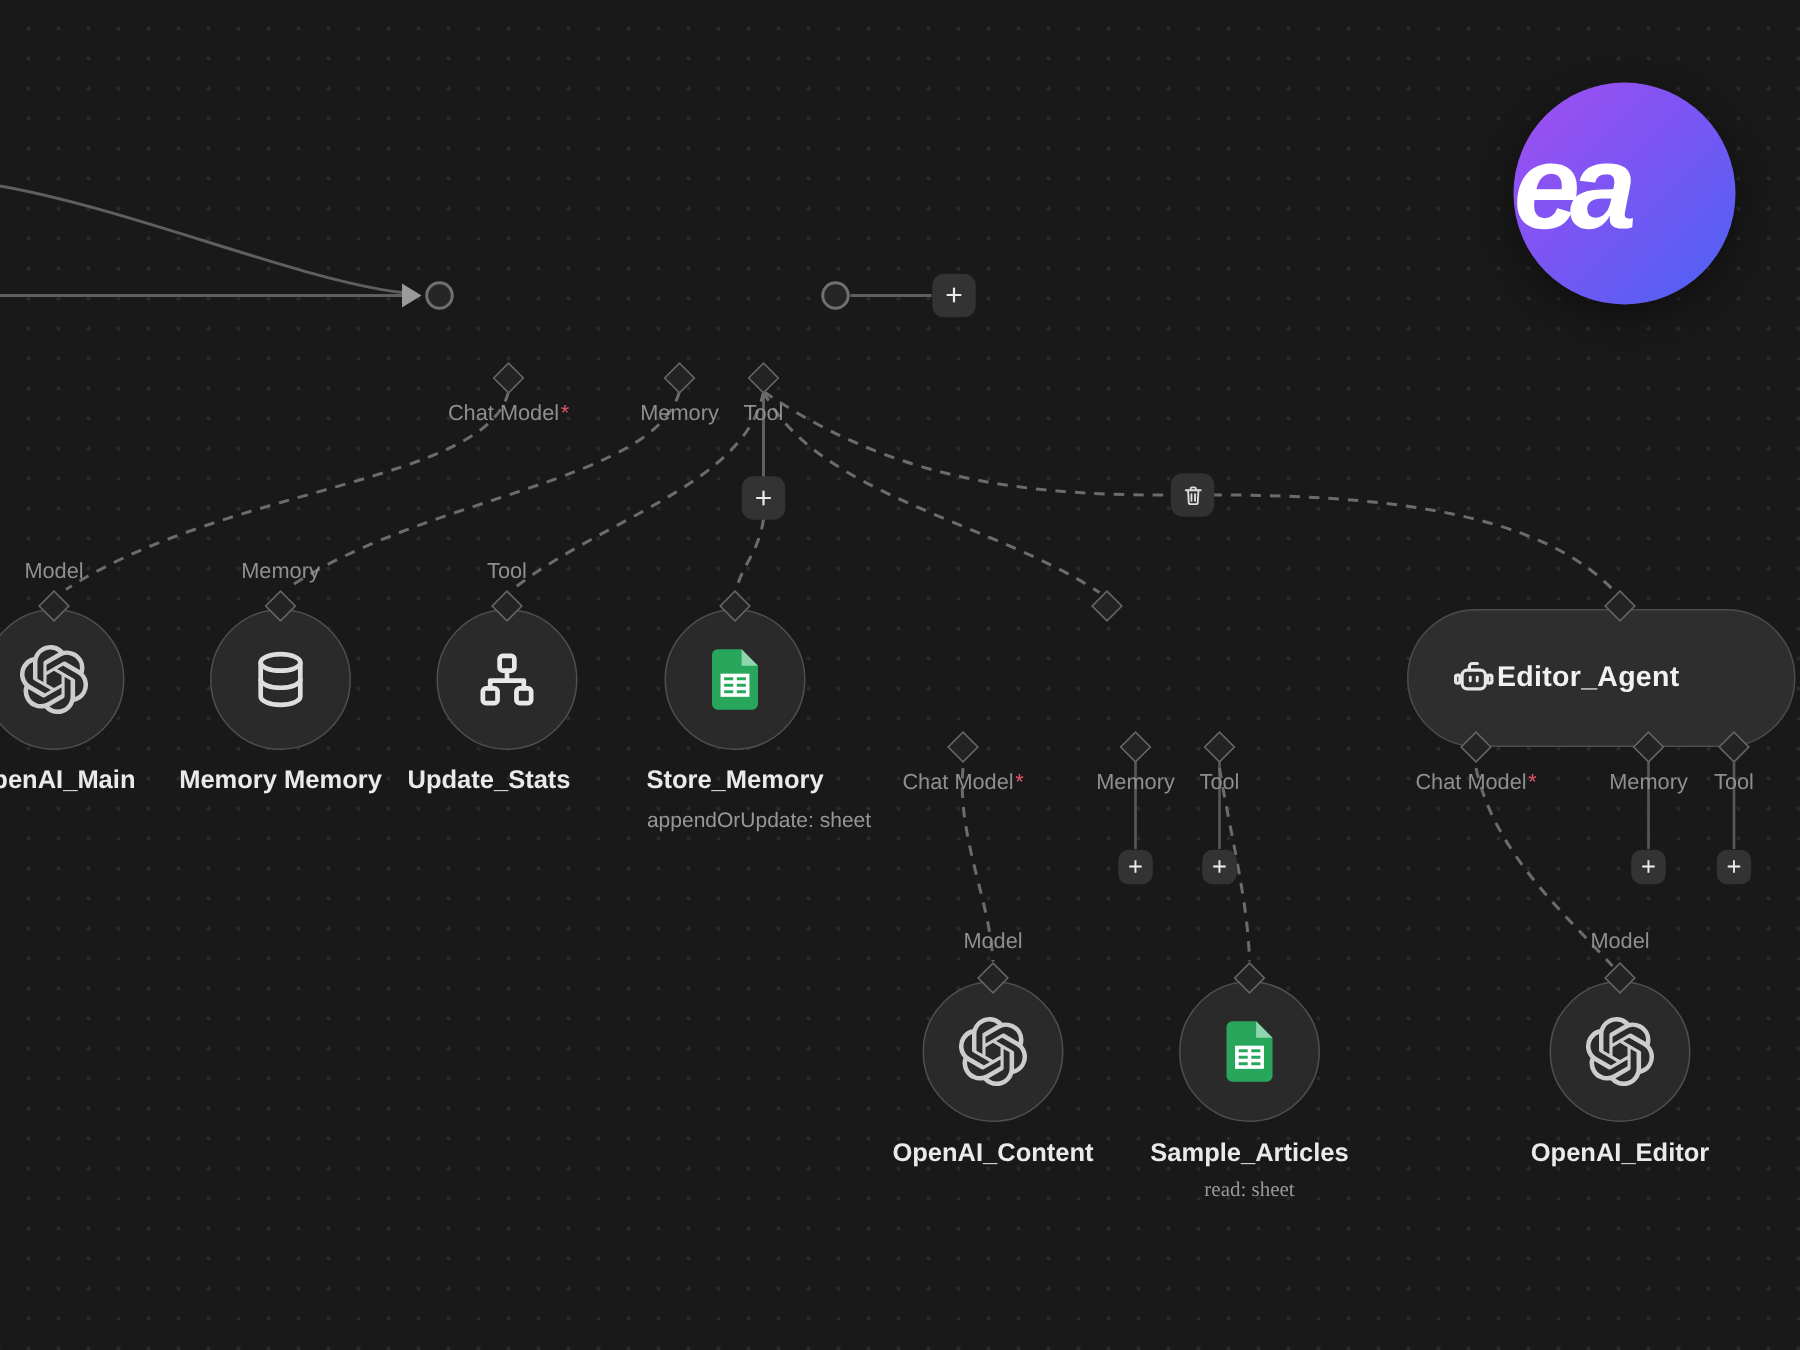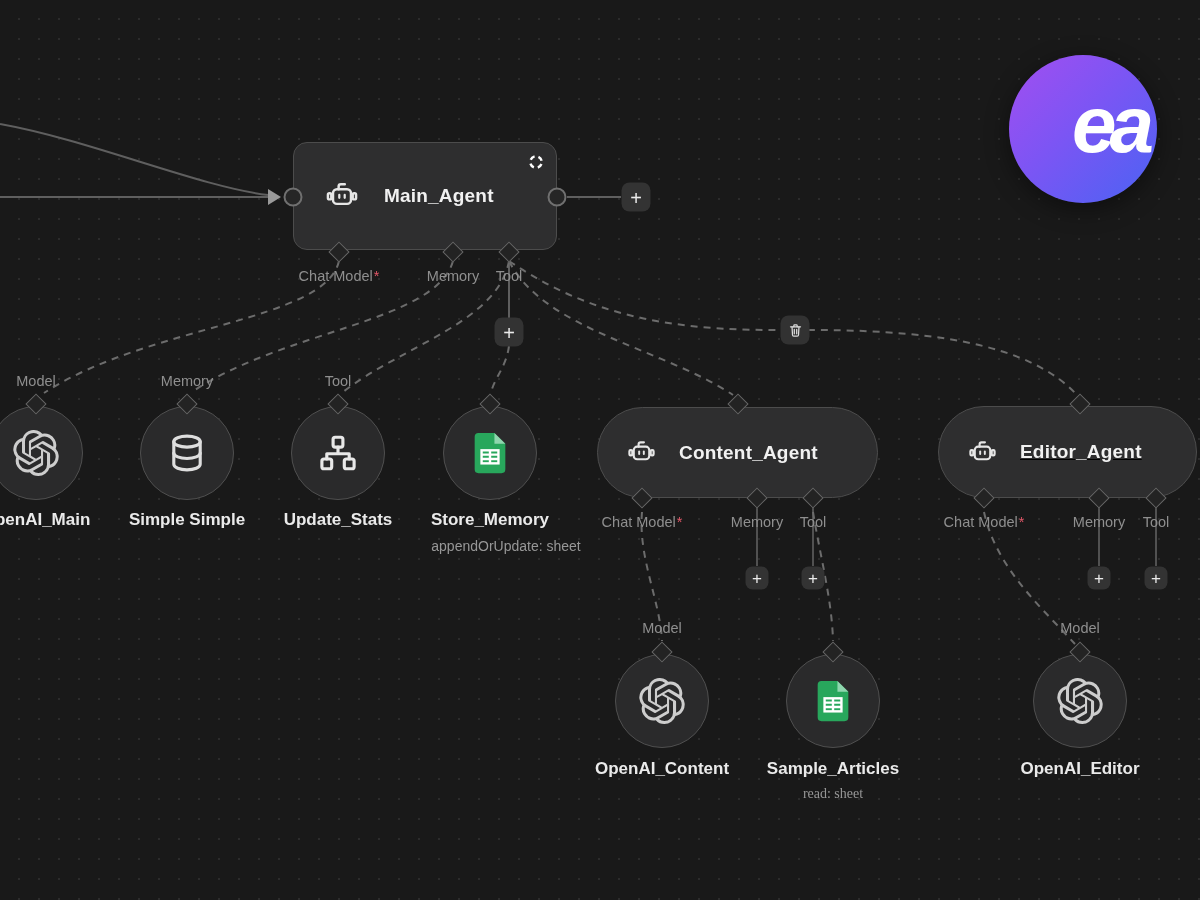--- a/index.html
+++ b/index.html
@@ -62,21 +62,21 @@
     white-space:nowrap;transform:translate(-50%,-50%);
   }
   .sub-label{
     position:absolute;z-index:3;font-size:14px;font-weight:400;color:#979797;
     white-space:nowrap;transform:translate(-50%,-50%);
   }
   .sync{position:absolute;top:10px;right:11px;}
   .brand-logo{
     position:absolute;z-index:5;width:148px;height:148px;border-radius:50%;
     background:linear-gradient(135deg,#a34ef0 0%,#7c55f4 45%,#4a63f3 100%);
-    display:flex;align-items:center;justify-content:flex-end;
+    display:flex;align-items:center;justify-content:flex-start;
     box-shadow:0 6px 24px rgba(0,0,0,.45);
   }
   .brand-text{
     color:#ffffff;font-size:80px;font-weight:800;font-style:italic;
     letter-spacing:-7px;line-height:1;padding-right:10px;padding-bottom:8px;
   }
 </style>
 </head>
 <body>
 
@@ -101,38 +101,20 @@
     <path class="dashed" d="M453,261 C436,322 284,330 192,392"></path>
     <path class="dashed" d="M509,261 C498,322 402,346 343,392"></path>
     <path class="dashed" d="M509,346 C506,368 494,378 491,393"></path>
     <path class="dashed" d="M509,261 C544,330 662,348 733,395"></path>
     <path class="dashed" d="M509,261 C600,323 690,331 795,330 C925,329 1028,342 1077,395"></path>
     <path class="dashed" d="M642,512 C638,558 660,600 662,641"></path>
     <path class="dashed" d="M813,512 C820,555 832,600 833,641"></path>
     <path class="dashed" d="M984,512 C996,568 1042,608 1075,644"></path>
   </svg>
 
-  <div class="agent" style="left:293px;top:142px;width:264px;height:108px;border-radius:14px;padding-left:30px;gap:24px;">
-    <span style="display:flex;">
-      <svg width="36" height="36" viewBox="0 0 32 32" fill="none" stroke="#e6e6e6" stroke-width="2.2" stroke-linecap="round" stroke-linejoin="round">
-        <path d="M13 10 V7.5 a2 2 0 0 1 2 -2 h3.5"></path>
-        <rect x="8" y="10" width="16" height="13" rx="3.5"></rect>
-        <rect x="3.5" y="13.5" width="3" height="5.5" rx="1.3"></rect>
-        <rect x="25.5" y="13.5" width="3" height="5.5" rx="1.3"></rect>
-        <rect x="12.6" y="14" width="2" height="4.6" rx="1" fill="#e6e6e6" stroke="none"></rect>
-        <rect x="17.4" y="14" width="2" height="4.6" rx="1" fill="#e6e6e6" stroke="none"></rect>
-      </svg>
-    </span>
-    <span class="agent-title">Main_Agent</span>
-    <span class="sync">
-      <svg width="18" height="18" viewBox="0 0 20 20" fill="none">
-        <circle cx="10" cy="10" r="6.4" stroke="#ffffff" stroke-width="2.7" stroke-dasharray="5.6 4.4" stroke-linecap="butt" transform="rotate(20 10 10)"></circle>
-      </svg>
-    </span>
-  </div>
   <span class="port-circle" style="left:293px;top:197px;"></span>
   <span class="port-circle" style="left:557px;top:197px;"></span>
   <div class="plus-btn" style="left:636px;top:197px;">
       <span>+</span>
     </div>
 
   <span class="diamond" style="left:339px;top:252px;"></span>
   <span class="diamond" style="left:453px;top:252px;"></span>
   <span class="diamond" style="left:509px;top:252px;"></span>
   <div class="port-label" style="left:339px;top:276px;"><span>Chat Model</span><span class="req">*</span></div>
@@ -194,64 +176,51 @@
         <path d="M14.3 1.5 L20 7.2 H14.3 Z" fill="#8fd6ae"></path>
         <g stroke="#ffffff" stroke-width="1.25" fill="none">
           <rect x="7.6" y="10.6" width="8.8" height="6.8"></rect>
           <path d="M7.6 12.87 H16.4 M7.6 15.13 H16.4 M12 10.6 V17.4"></path>
         </g>
       </svg>
     </span>
   </div>
 
   <div class="node-label" style="left:36px;top:520px;">OpenAI_Main</div>
-  <div class="node-label" style="left:187px;top:520px;">Simple Simple</div>
-  <div class="node-label" style="left:338px;top:520px;">Update_Stats</div>
+  <div class="node-label" style="left:187px;top:520px;">Memory Memory</div>
+  <div class="node-label" style="left:326px;top:520px;">Update_Stats</div>
   <div class="node-label" style="left:490px;top:520px;">Store_Memory</div>
   <div class="sub-label" style="left:506px;top:546px;">appendOrUpdate: sheet</div>
 
   <span class="diamond" style="left:738px;top:404px;"></span>
-  <div class="agent" style="left:597px;top:407px;width:281px;height:91px;border-radius:46px;padding-left:28px;gap:22px;">
+  <span class="diamond" style="left:642px;top:498px;"></span>
+  <span class="diamond" style="left:757px;top:498px;"></span>
+  <span class="diamond" style="left:813px;top:498px;"></span>
+  <div class="port-label" style="left:642px;top:522px;"><span>Chat Model</span><span class="req">*</span></div>
+  <div class="port-label" style="left:757px;top:522px;"><span>Memory</span></div>
+  <div class="port-label" style="left:813px;top:522px;"><span>Tool</span></div>
+  <div class="plus-btn small" style="left:757px;top:578px;">
+      <span>+</span>
+    </div>
+  <div class="plus-btn small" style="left:813px;top:578px;">
+      <span>+</span>
+    </div>
+
+  <span class="diamond" style="left:1080px;top:404px;"></span>
+  <div class="agent" style="left:938px;top:406px;width:259px;height:92px;border-radius:46px;padding-left:28px;">
     <span style="display:flex;">
       <svg width="31" height="31" viewBox="0 0 32 32" fill="none" stroke="#e6e6e6" stroke-width="2.2" stroke-linecap="round" stroke-linejoin="round">
         <path d="M13 10 V7.5 a2 2 0 0 1 2 -2 h3.5"></path>
         <rect x="8" y="10" width="16" height="13" rx="3.5"></rect>
         <rect x="3.5" y="13.5" width="3" height="5.5" rx="1.3"></rect>
         <rect x="25.5" y="13.5" width="3" height="5.5" rx="1.3"></rect>
         <rect x="12.6" y="14" width="2" height="4.6" rx="1" fill="#e6e6e6" stroke="none"></rect>
         <rect x="17.4" y="14" width="2" height="4.6" rx="1" fill="#e6e6e6" stroke="none"></rect>
       </svg>
     </span>
-    <span class="agent-title">Content_Agent</span>
-  </div>
-  <span class="diamond" style="left:642px;top:498px;"></span>
-  <span class="diamond" style="left:757px;top:498px;"></span>
-  <span class="diamond" style="left:813px;top:498px;"></span>
-  <div class="port-label" style="left:642px;top:522px;"><span>Chat Model</span><span class="req">*</span></div>
-  <div class="port-label" style="left:757px;top:522px;"><span>Memory</span></div>
-  <div class="port-label" style="left:813px;top:522px;"><span>Tool</span></div>
-  <div class="plus-btn small" style="left:757px;top:578px;">
-      <span>+</span>
-    </div>
-  <div class="plus-btn small" style="left:813px;top:578px;">
-      <span>+</span>
-    </div>
-
-  <span class="diamond" style="left:1080px;top:404px;"></span>
-  <div class="agent" style="left:938px;top:406px;width:259px;height:92px;border-radius:46px;padding-left:28px;gap:22px;text-decoration:underline;">
-    <span style="display:flex;">
-      <svg width="31" height="31" viewBox="0 0 32 32" fill="none" stroke="#e6e6e6" stroke-width="2.2" stroke-linecap="round" stroke-linejoin="round">
-        <path d="M13 10 V7.5 a2 2 0 0 1 2 -2 h3.5"></path>
-        <rect x="8" y="10" width="16" height="13" rx="3.5"></rect>
-        <rect x="3.5" y="13.5" width="3" height="5.5" rx="1.3"></rect>
-        <rect x="25.5" y="13.5" width="3" height="5.5" rx="1.3"></rect>
-        <rect x="12.6" y="14" width="2" height="4.6" rx="1" fill="#e6e6e6" stroke="none"></rect>
-        <rect x="17.4" y="14" width="2" height="4.6" rx="1" fill="#e6e6e6" stroke="none"></rect>
-      </svg>
-    </span>
     <span class="agent-title">Editor_Agent</span>
   </div>
   <span class="diamond" style="left:984px;top:498px;"></span>
   <span class="diamond" style="left:1099px;top:498px;"></span>
   <span class="diamond" style="left:1156px;top:498px;"></span>
   <div class="port-label" style="left:984px;top:522px;"><span>Chat Model</span><span class="req">*</span></div>
   <div class="port-label" style="left:1099px;top:522px;"><span>Memory</span></div>
   <div class="port-label" style="left:1156px;top:522px;"><span>Tool</span></div>
   <div class="plus-btn small" style="left:1099px;top:578px;">
       <span>+</span>

